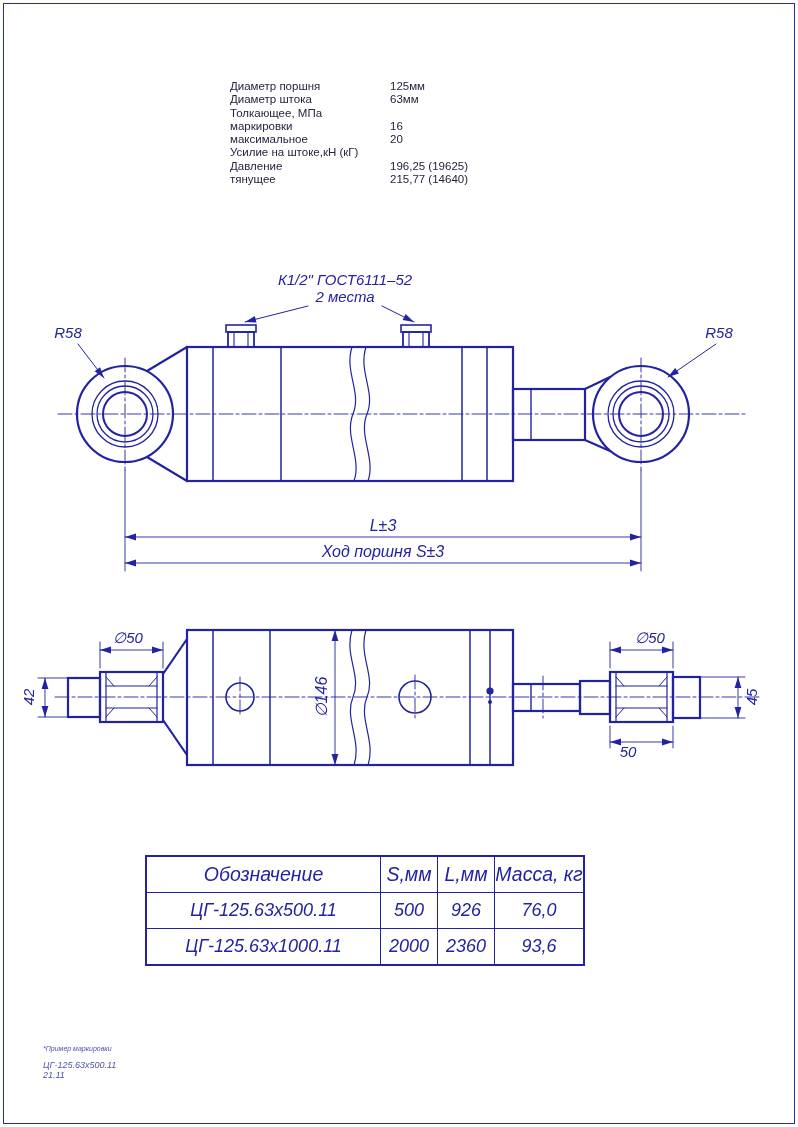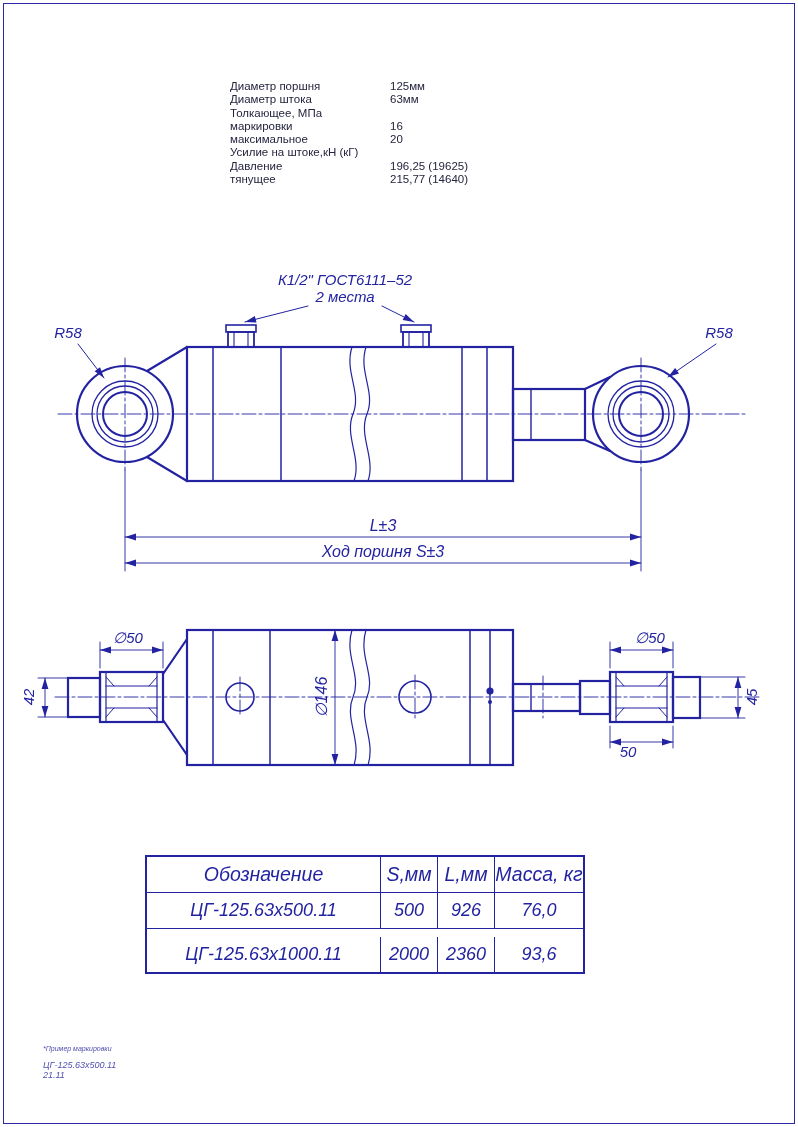--- a/index.html
+++ b/index.html
@@ -18,21 +18,21 @@
   .dim{font:italic 15px "Liberation Sans",sans-serif;fill:#2323a2;stroke:none;}
   .dim-lg{font:italic 16px "Liberation Sans",sans-serif;fill:#2323a2;stroke:none;}
   
   .spec-table{position:absolute;left:145px;top:855px;display:grid;
       grid-template-columns:234px 57px 57px 88px;border:2.5px solid #2323a2;background:#fff;
       color:#2323a2;font-style:italic;}
   .tc{border-right:1.6px solid #2323a2;border-bottom:1.6px solid #2323a2;
       display:flex;align-items:center;justify-content:center;height:35px;font-size:18px;}
   .tc.hd{font-size:19.5px;}
   .tc.lastcol{border-right:none;}
-  .tc.lastrow{border-bottom:none;margin-top:8px;}
+  .tc.lastrow{border-bottom:none;}
   
   .footer{position:absolute;left:43px;top:1045px;color:#5050b0;font-style:italic;}
   .f1{font-size:7px;}
   .f2{font-size:9px;margin-top:8px;}
   .f3{font-size:9px;}
 </style>
 </head>
 <body>
 
 <div class="page">

